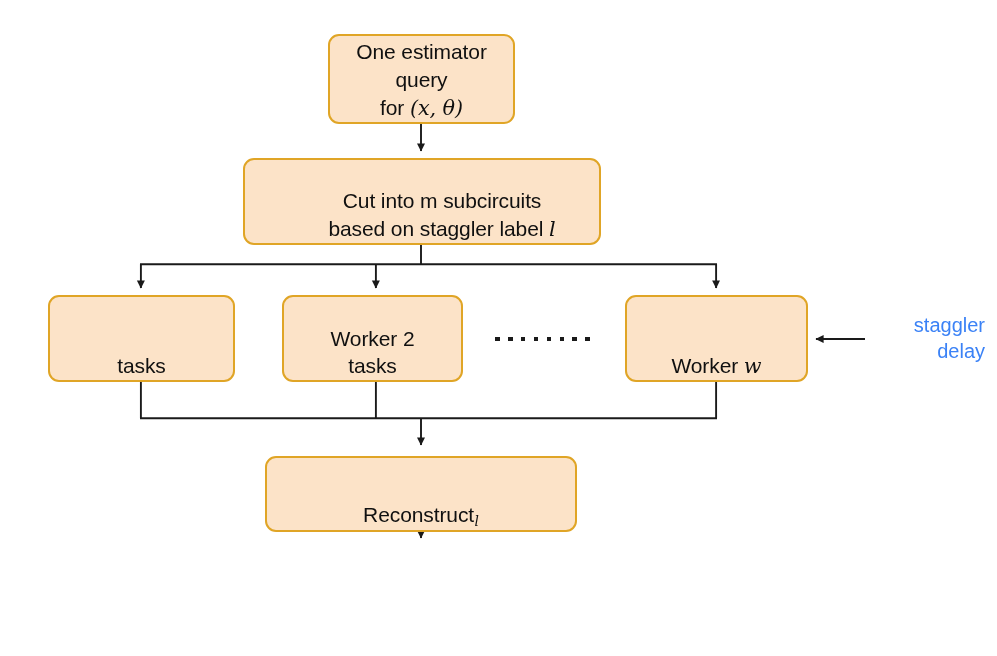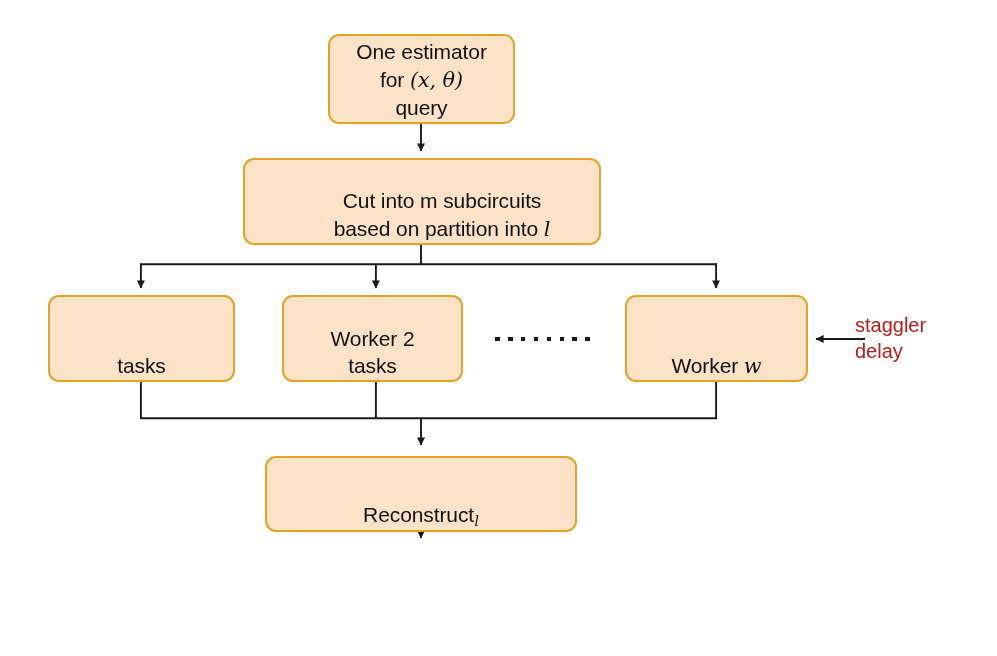--- a/index.html
+++ b/index.html
@@ -55,22 +55,22 @@
     left: 0;
     top: 0;
     width: 997px;
     height: 656px;
     pointer-events: none;
   }
   .annot {
     position: absolute;
     font-size: 20px;
     line-height: 1.3;
-    color: #b91c1c;
-    text-align: left;
+    color: #3b82f6;
+    text-align: right;
     user-select: none;
   }
   .dots {
     position: absolute;
     display: flex;
     align-items: center;
     justify-content: space-between;
   }
   .dots span {
     display: block;
@@ -116,32 +116,32 @@
     </g>
 
     <g>
       <line x1="865" y1="339" x2="816" y2="339" stroke="#1a1a1a" stroke-width="1.9" marker-end="url(#arrowhead)"></line>
     </g>
   </svg>
 
   <div class="node" style="left:328px; top:34px; width:187px; height:90px;">
     <div class="inner">
       <div>One estimator</div>
+      <div>query</div>
       <div>
         <span>for </span><span class="mathit">(x, θ)</span>
       </div>
-      <div>query</div>
     </div>
   </div>
 
   <div class="node" style="left:243px; top:158px; width:358px; height:87px;padding-left:40px;">
     <div class="inner">
       <div>Cut into m subcircuits</div>
       <div>
-        <span>based on partition into </span><span class="mathit">l</span>
+        <span>based on staggler label </span><span class="mathit">l</span>
       </div>
     </div>
   </div>
 
   <div class="node" style="left:48px; top:295px; width:187px; height:87px;">
     <div class="inner">
       <div>tasks</div>
     </div>
   </div>
 

